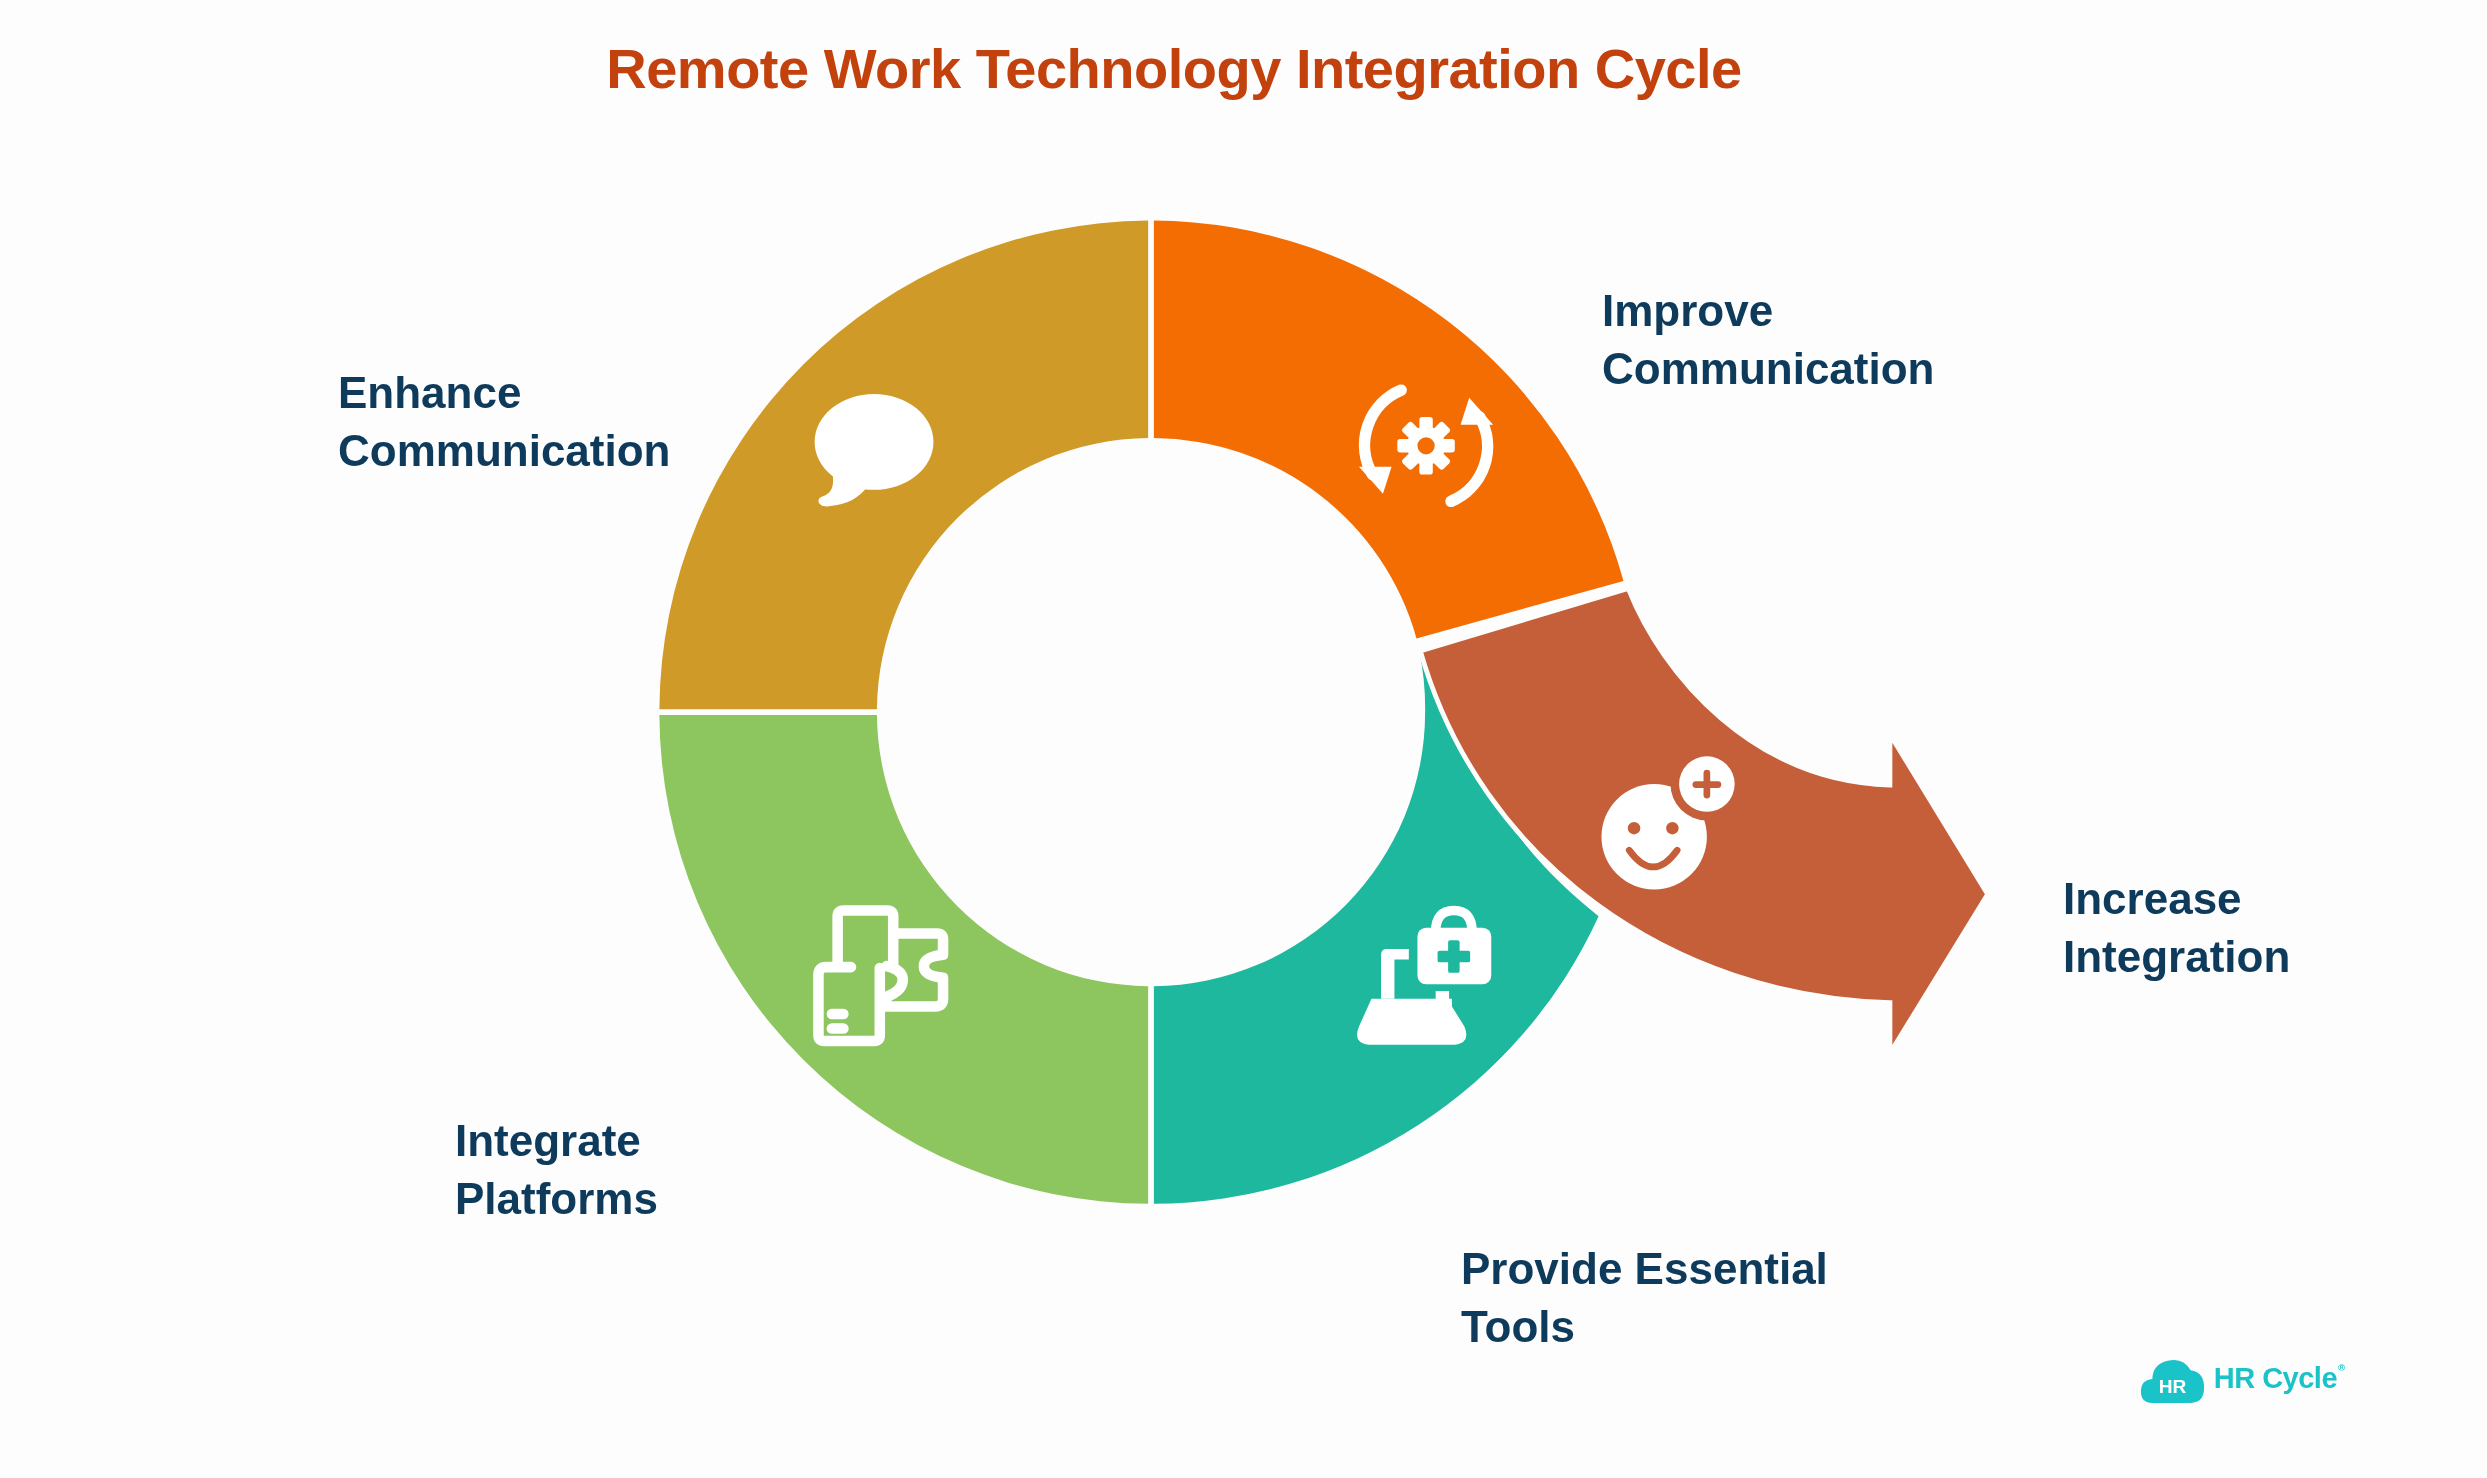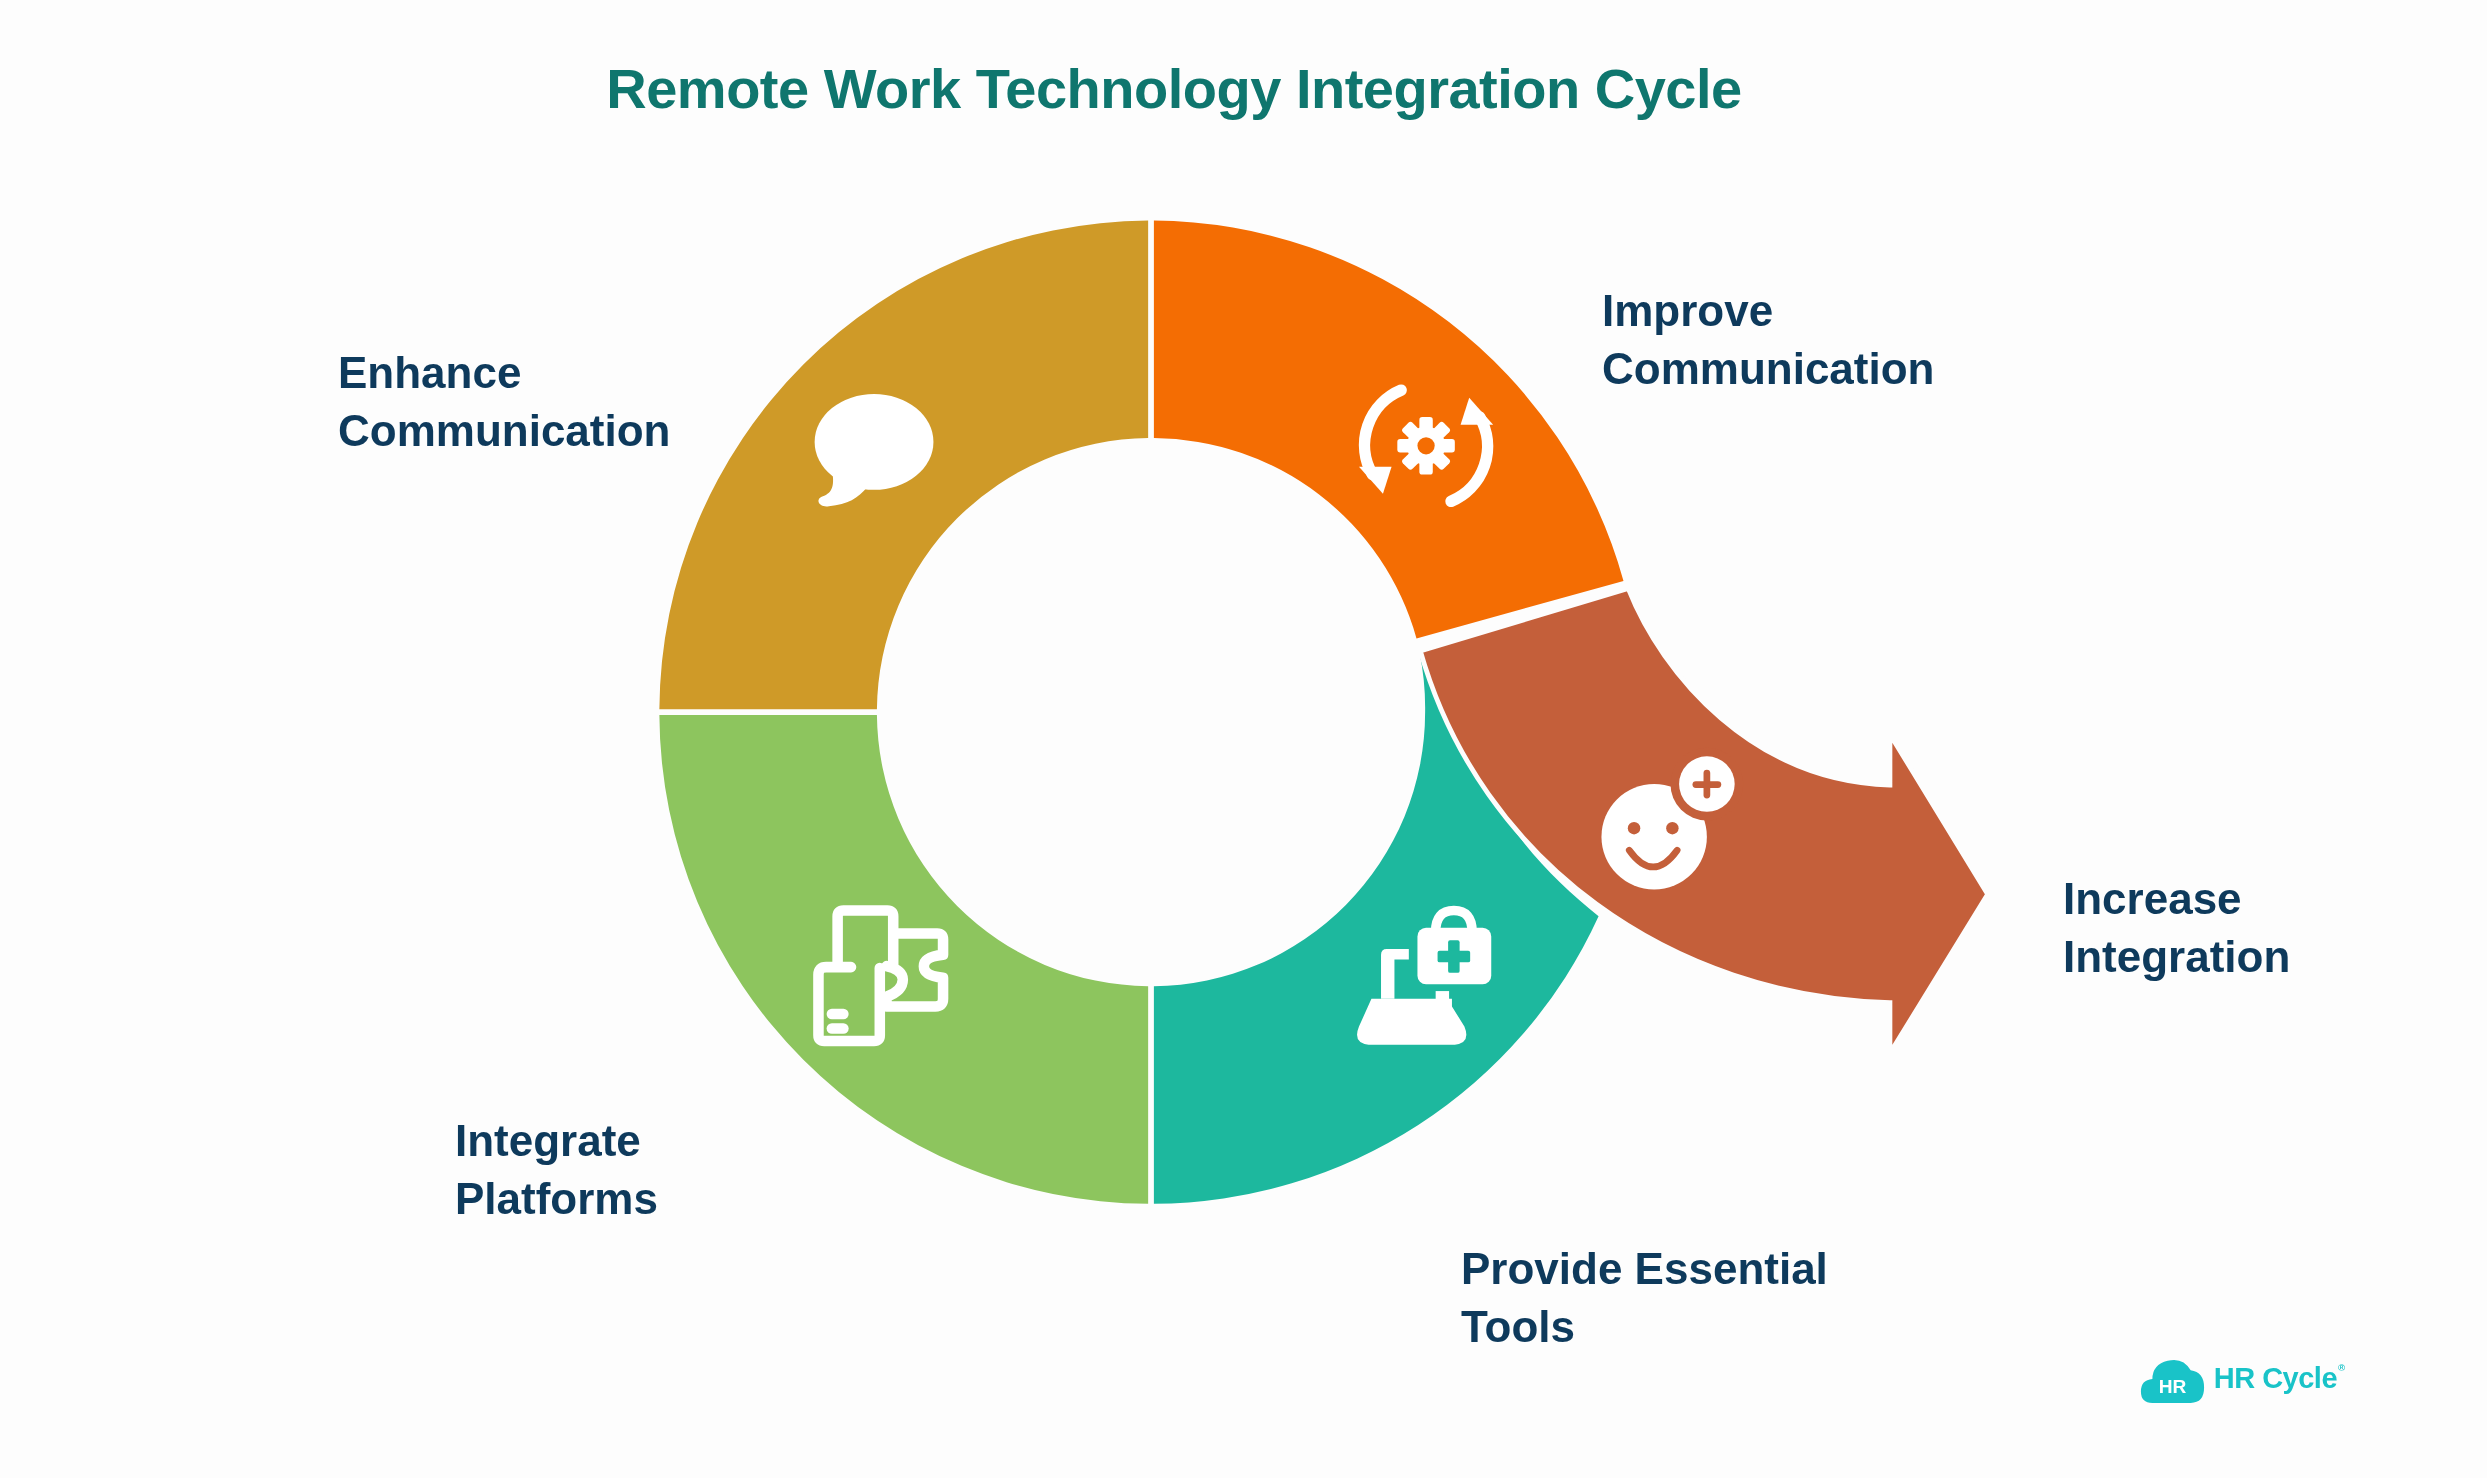--- a/index.html
+++ b/index.html
@@ -3,23 +3,23 @@
 <meta charset="utf-8">
 <style>
   html, body { margin: 0; padding: 0; }
   body {
     width: 2487px; height: 1479px; overflow: hidden;
     background: #FDFDFD;
     position: relative;
     font-family: "Liberation Sans", "DejaVu Sans", sans-serif;
   }
   .title {
-    position: absolute; left: 0; width: 2348px; top: 56px;
+    position: absolute; left: 0; width: 2348px; top: 36px;
     text-align: center;
-    font-size: 56px; font-weight: 700; color: #0f766e;
+    font-size: 56px; font-weight: 700; color: #c2410c;
     letter-spacing: -0.5px;
     font-family: "Liberation Sans", sans-serif;
   }
   svg.diagram { position: absolute; left: 0; top: 0; }
   .label {
     position: absolute;
     font-size: 44px; font-weight: 700; color: #0E3A5C;
     line-height: 58px;
     font-family: "Liberation Sans", sans-serif;
     white-space: nowrap;
@@ -100,21 +100,21 @@
 
   <g fill="none" stroke="#FFFFFF" stroke-width="11" stroke-linejoin="round" stroke-linecap="round">
     <path d="M 874 1007 L 874 956 Q 874 950 880 950 L 926 950 Q 932 950 932 956 L 932 1007"></path>
     <path d="M 932 974 L 978 974 Q 984 974 984 980 L 984 996 Q 964 998 964 1008 Q 964 1018 984 1020 L 984 1042 Q 984 1050 976 1050 L 925 1050 L 925 1040 Q 942 1034 942 1022 Q 942 1012 925 1008"></path>
     <path d="M 888 1009 L 862 1009 Q 854 1009 854 1017 L 854 1080 Q 854 1086 860 1086 L 912 1086 Q 918 1086 918 1080 L 918 1010"></path>
     <line x1="868" y1="1058" x2="880" y2="1058"></line>
     <line x1="868" y1="1073" x2="880" y2="1073"></line>
   </g>
 </svg>
 
-<div class="label" style="left:338px; top:344px;">
+<div class="label" style="left:338px; top:364px;">
   <span>Enhance</span>
   <span>Communication</span>
 </div>
 <div class="label" style="left:1602px; top:282px;">
   <span>Improve</span>
   <span>Communication</span>
 </div>
 <div class="label" style="left:2063px; top:870px;">
   <span>Increase</span>
   <span>Integration</span>

